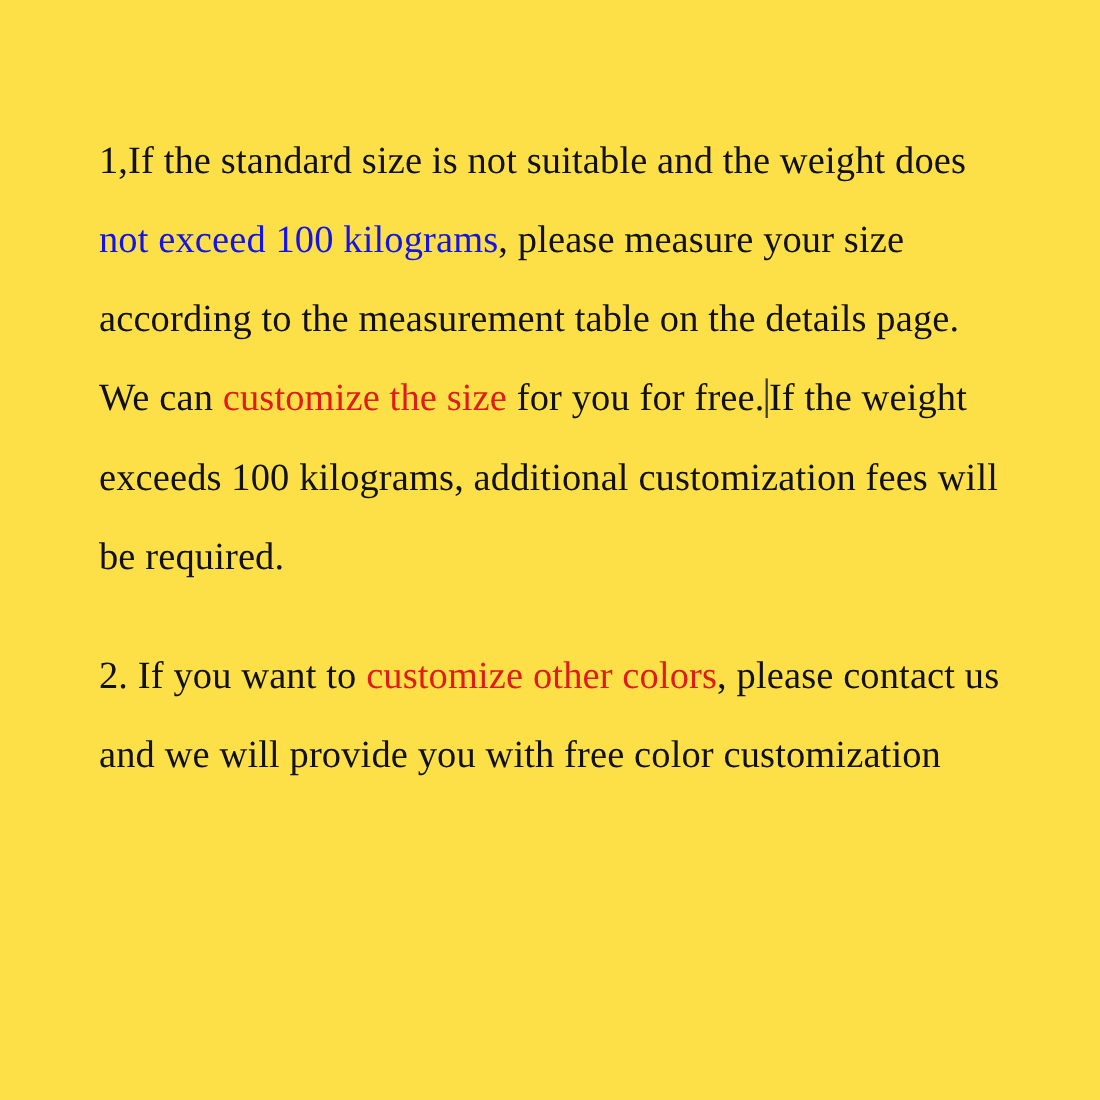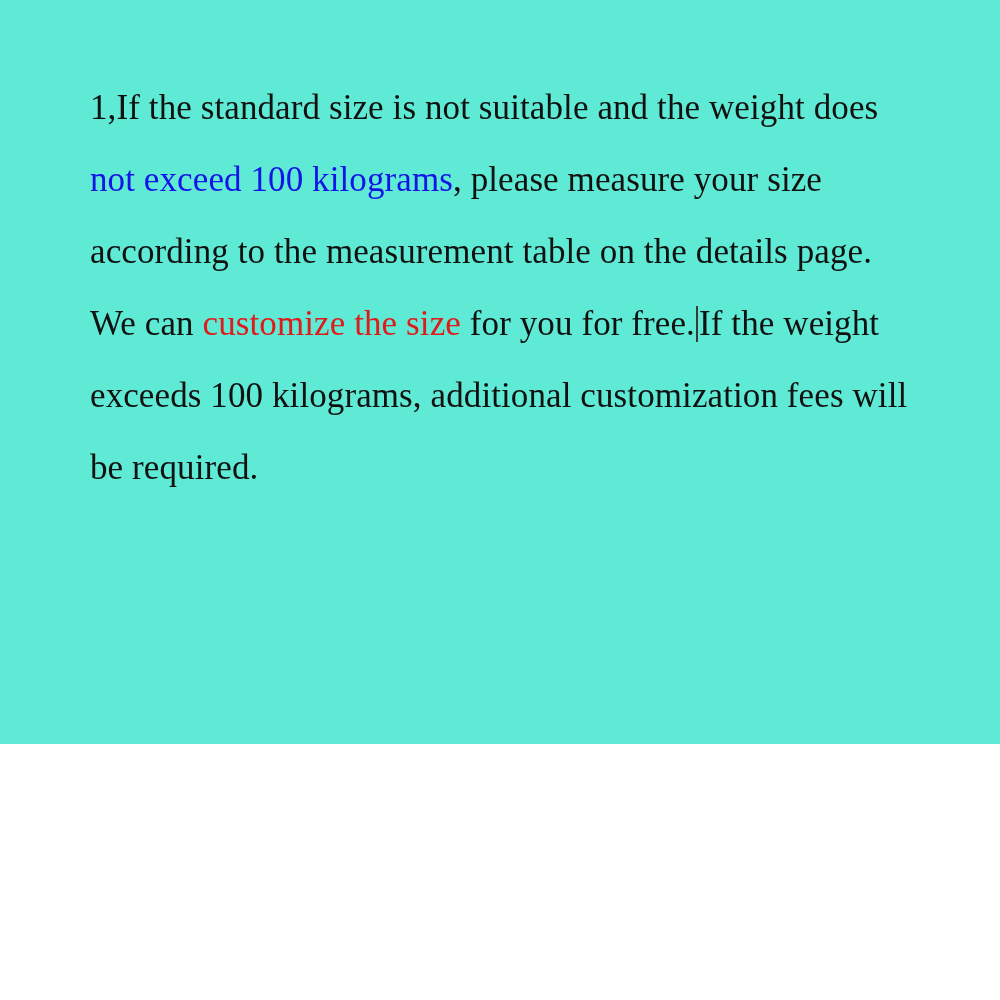--- a/index.html
+++ b/index.html
@@ -10,23 +10,23 @@
     width: 1000px;
     height: 1000px;
     background: #ffffff;
     font-family: "Liberation Serif", "DejaVu Serif", serif;
     color: #1a1a1a;
     overflow: hidden;
   }
   .page {
     box-sizing: border-box;
     width: 1000px;
-    height: 744px;
-    padding: 72px 90px 0 90px;
-    background: #5eead4;
+    height: 1000px;
+    padding: 110px 90px 0 90px;
+    background: #fde047;
   }
   .para {
     font-size: 35px;
     line-height: 72px;
     color: #111111;
     letter-spacing: 0.1px;
     text-align: left;
   }
   .para + .para {
     margin-top: 36px;
@@ -44,13 +44,14 @@
     height: 36px;
     vertical-align: -7px;
     margin: 0 1px;
   }
 </style>
 </head>
 <body>
 
 <div class="page">
   <div class="para"><span>1,If the standard size is not suitable and the weight does </span><span class="blue">not exceed 100 kilograms</span><span>, please measure your size according to the measurement table on the details page. We can </span><span class="red">customize the size</span><span> for you for free.</span><span class="caret"></span><span>If the weight exceeds 100 kilograms, additional customization fees will be required.</span></div>
+  <div class="para"><span>2. If you want to </span><span class="red">customize other colors</span><span>, please contact us and we will provide you with free color customization</span></div>
 </div>
 
 </body></html>

